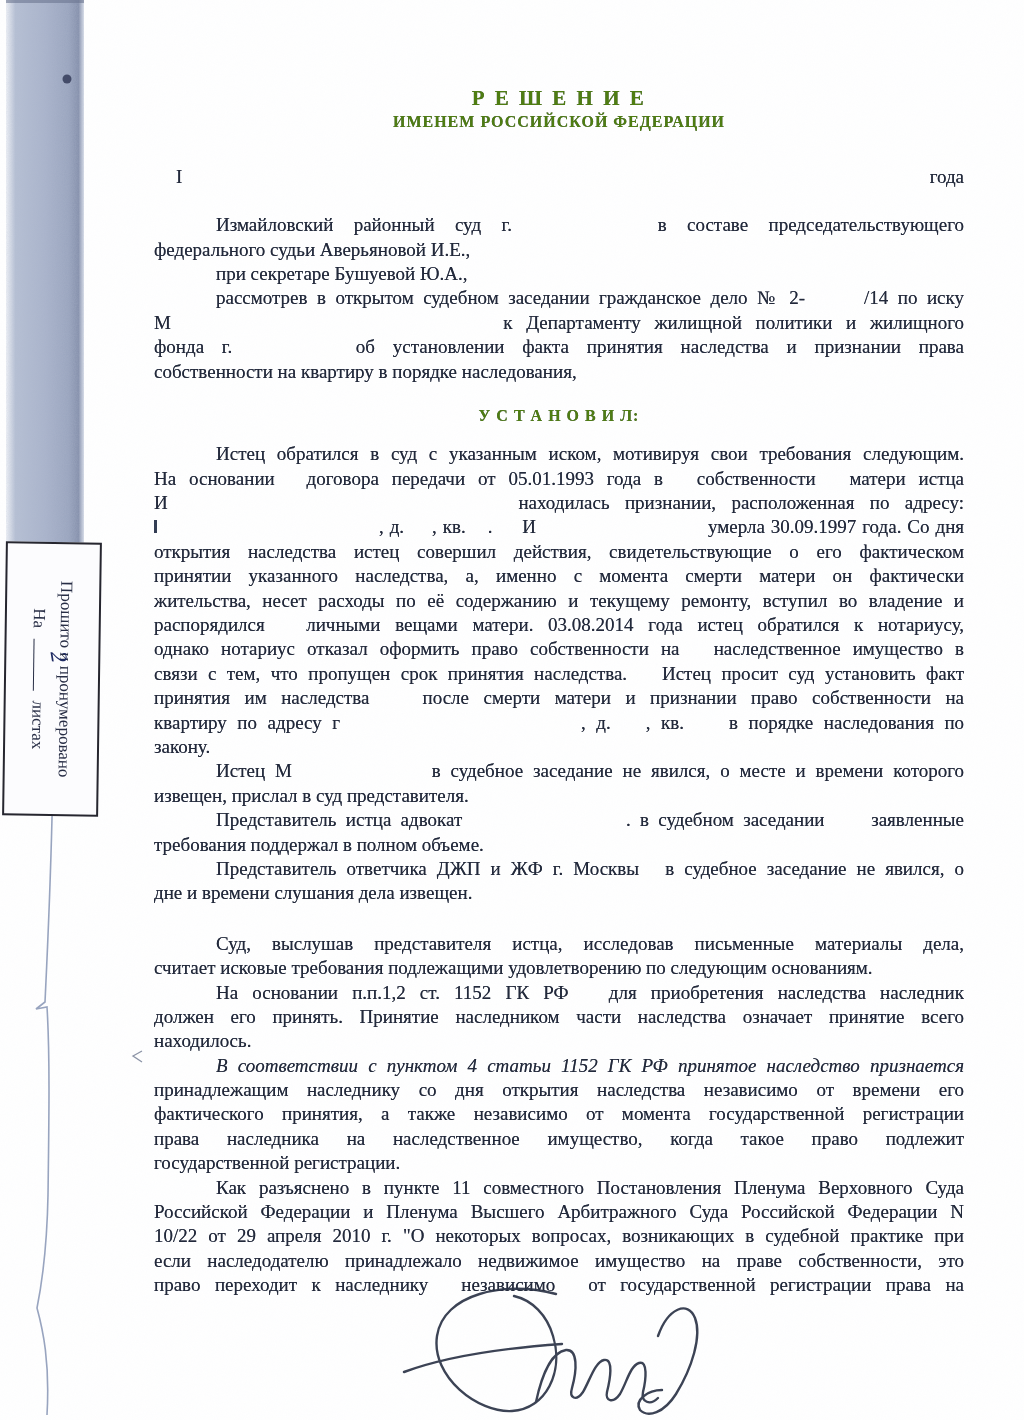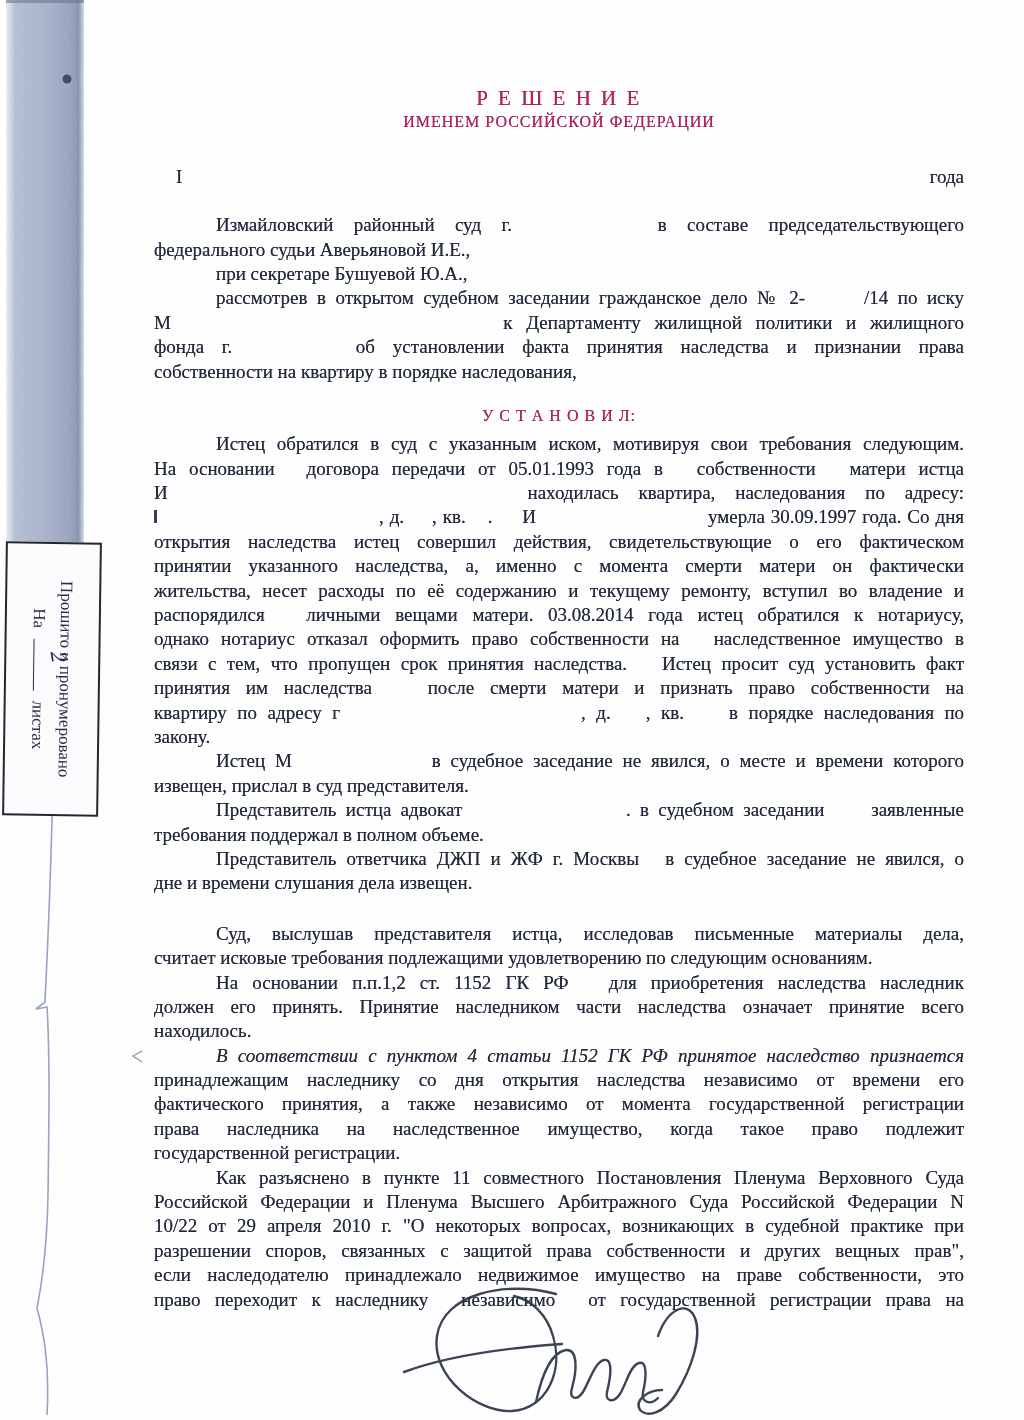--- a/index.html
+++ b/index.html
@@ -5,21 +5,21 @@
   html,body{margin:0;padding:0;}
   body{width:1024px;height:1420px;position:relative;background:#ffffff;overflow:hidden;
        font-family:"Liberation Serif","DejaVu Serif",serif;}
   .page{position:absolute;inset:0;background:#ffffff;}
   
   .doc{position:absolute;left:154px;top:86px;width:810px;z-index:2;color:#202739;
        font-size:19px;text-shadow:0 0 .5px rgba(28,34,54,.72);}
   .line{height:24.4px;line-height:24.4px;overflow:hidden;}
   .line.f{text-align:justify;text-align-last:justify;}
   .line.l{text-align:left;}
-  .line.c{text-align:center;font-weight:normal;color:#be185d;}
+  .line.c{text-align:center;font-weight:bold;color:#4d7c0f;}
   .t1{font-size:21px;letter-spacing:2.5px;}
   .t2{font-size:16px;letter-spacing:1px;}
   .t3{font-size:16px;letter-spacing:1px;}
   .gap{display:inline-block;height:2px;vertical-align:middle;}
   .tick{display:inline-block;width:3px;height:13px;background:#313b52;vertical-align:baseline;}
   
   .artifacts{position:absolute;left:0;top:0;z-index:3;pointer-events:none;}
   
   .stamp{position:absolute;left:4px;top:542px;width:92px;height:270px;background:#fcfcfe;
          border:2px solid #26262f;transform:rotate(.8deg);z-index:5;}
@@ -41,31 +41,31 @@
       <div class="line c t2"><span>ИМЕНЕМ РОССИЙСКОЙ ФЕДЕРАЦИИ</span></div>
       <div class="line f" style="margin-top: 30px; padding-left: 22px;"><span>I</span> <span>года</span></div>
       <div class="line f" style="margin-top: 24px; padding-left: 62px;"><span>Измайловский районный суд г.</span> <span class="gap" style="width: 105px;"></span> <span>в составе председательствующего</span></div>
       <div class="line l"><span>федерального судьи Аверьяновой И.Е.,</span></div>
       <div class="line l" style="padding-left: 62px;"><span>при секретаре  Бушуевой Ю.А.,</span></div>
       <div class="line f" style="padding-left: 62px;"><span>рассмотрев в открытом судебном заседании гражданское дело № 2-</span> <span class="gap" style="width: 40px;"></span> <span>/14 по иску</span></div>
       <div class="line f"><span>М</span> <span class="gap" style="width: 305px;"></span> <span>к Департаменту жилищной политики и жилищного</span></div>
       <div class="line f"><span>фонда г.</span> <span class="gap" style="width: 88px;"></span> <span>об установлении факта принятия наследства и признании права</span></div>
       <div class="line l"><span>собственности на квартиру в порядке наследования,</span></div>
       <div class="line c t3" style="margin-top: 20px;"><span>У С Т А Н О В И Л:</span></div>
-      <div class="line f" style="margin-top: 4px; padding-left: 62px;"><span>Истец обратился в суд с указанным иском, мотивируя свои требования следующим.</span></div>
+      <div class="line f" style="margin-top: 14px; padding-left: 62px;"><span>Истец обратился в суд с указанным иском, мотивируя свои требования следующим.</span></div>
       <div class="line f"><span>На основании</span> <span class="gap" style="width: 6px;"></span> <span>договора передачи от 05.01.1993 года в</span> <span class="gap" style="width: 8px;"></span> <span>собственности</span> <span class="gap" style="width: 8px;"></span> <span>матери истца</span></div>
-      <div class="line f"><span>И</span> <span class="gap" style="width: 320px;"></span> <span>находилась квартира, наследования по адресу:</span></div>
+      <div class="line f"><span>И</span> <span class="gap" style="width: 320px;"></span> <span>находилась признании, расположенная по адресу:</span></div>
       <div class="line f"><span class="tick"></span> <span class="gap" style="width: 210px;"></span> <span>, д.</span> <span class="gap" style="width: 16px;"></span> <span>, кв.</span> <span class="gap" style="width: 10px;"></span> <span>.</span> <span class="gap" style="width: 18px;"></span> <span>И</span> <span class="gap" style="width: 160px;"></span> <span>умерла 30.09.1997 года. Со дня</span></div>
       <div class="line f"><span>открытия наследства истец совершил действия, свидетельствующие о его фактическом</span></div>
       <div class="line f"><span>принятии указанного наследства, а, именно с момента смерти матери он фактически</span></div>
       <div class="line f"><span>жительства, несет расходы по её содержанию и текущему ремонту, вступил  во владение и</span></div>
       <div class="line f"><span>распорядился</span> <span class="gap" style="width: 12px;"></span> <span>личными вещами матери. 03.08.2014 года истец обратился к нотариусу,</span></div>
       <div class="line f"><span>однако нотариус отказал оформить право собственности на</span> <span class="gap" style="width: 10px;"></span> <span>наследственное имущество в</span></div>
       <div class="line f"><span>связи с тем, что пропущен срок принятия наследства.</span> <span class="gap" style="width: 14px;"></span> <span>Истец просит суд установить факт</span></div>
-      <div class="line f"><span>принятия им наследства</span> <span class="gap" style="width: 24px;"></span> <span>после смерти матери и признать право собственности на</span></div>
+      <div class="line f"><span>принятия им наследства</span> <span class="gap" style="width: 24px;"></span> <span>после смерти матери и признании право собственности на</span></div>
       <div class="line f"><span>квартиру по адресу г</span> <span class="gap" style="width: 220px;"></span> <span>, д.</span> <span class="gap" style="width: 14px;"></span> <span>, кв.</span> <span class="gap" style="width: 24px;"></span> <span>в порядке наследования по</span></div>
       <div class="line l"><span>закону.</span></div>
       <div class="line f" style="padding-left: 62px;"><span>Истец М</span> <span class="gap" style="width: 120px;"></span> <span>в судебное заседание не явился, о месте и времени которого</span></div>
       <div class="line l"><span>извещен, прислал в суд представителя.</span></div>
       <div class="line f" style="padding-left: 62px;"><span>Представитель истца адвокат</span> <span class="gap" style="width: 145px;"></span> <span>. в судебном заседании</span> <span class="gap" style="width: 28px;"></span> <span>заявленные</span></div>
       <div class="line l"><span>требования поддержал  в полном объеме.</span></div>
       <div class="line f" style="padding-left: 62px;"><span>Представитель ответчика ДЖП и ЖФ г. Москвы</span> <span class="gap" style="width: 6px;"></span> <span>в судебное заседание не явился, о</span></div>
       <div class="line l"><span>дне и времени слушания дела извещен.</span></div>
       <div class="line f" style="padding-left: 62px; margin-top: 26px;"><span>Суд, выслушав представителя истца, исследовав письменные материалы дела,</span></div>
       <div class="line l"><span>считает исковые требования подлежащими удовлетворению по следующим основаниям.</span></div>
@@ -73,21 +73,20 @@
       <div class="line f"><span>должен его принять. Принятие наследником части наследства означает принятие всего</span></div>
       <div class="line l"><span>находилось.</span></div>
       <div class="line f" style="padding-left: 62px; font-style: italic;"><span>В соответствии с пунктом 4 статьи 1152 ГК РФ принятое наследство признается</span></div>
       <div class="line f"><span>принадлежащим наследнику со дня открытия наследства независимо от времени его</span></div>
       <div class="line f"><span>фактического принятия, а также независимо от момента государственной регистрации</span></div>
       <div class="line f"><span>права наследника на наследственное имущество, когда такое право подлежит</span></div>
       <div class="line l"><span>государственной регистрации.</span></div>
       <div class="line f" style="padding-left: 62px;"><span>Как разъяснено в пункте 11 совместного Постановления Пленума Верховного Суда</span></div>
       <div class="line f"><span>Российской Федерации и Пленума Высшего Арбитражного Суда Российской Федерации N</span></div>
       <div class="line f"><span>10/22 от 29 апреля 2010 г. "О некоторых вопросах, возникающих в судебной практике при</span></div>
-      <div class="line f"><span>разрешении споров, связанных с защитой права собственности и других вещных прав",</span></div>
       <div class="line f"><span>если наследодателю принадлежало недвижимое имущество на праве собственности, это</span></div>
       <div class="line f"><span>право переходит к наследнику</span> <span class="gap" style="width: 4px;"></span> <span>независимо</span> <span class="gap" style="width: 4px;"></span> <span>от государственной регистрации права на</span></div>
     </div>
 
   <svg class="artifacts" width="1024" height="1420" viewBox="0 0 1024 1420">
     <defs>
       <linearGradient id="bandGrad" x1="0" y1="0" x2="1" y2="0">
         <stop offset="0" stop-color="#f3f5f9"></stop>
         <stop offset="0.12" stop-color="#b6c0d4"></stop>
         <stop offset="0.5" stop-color="#a9b3cb"></stop>

